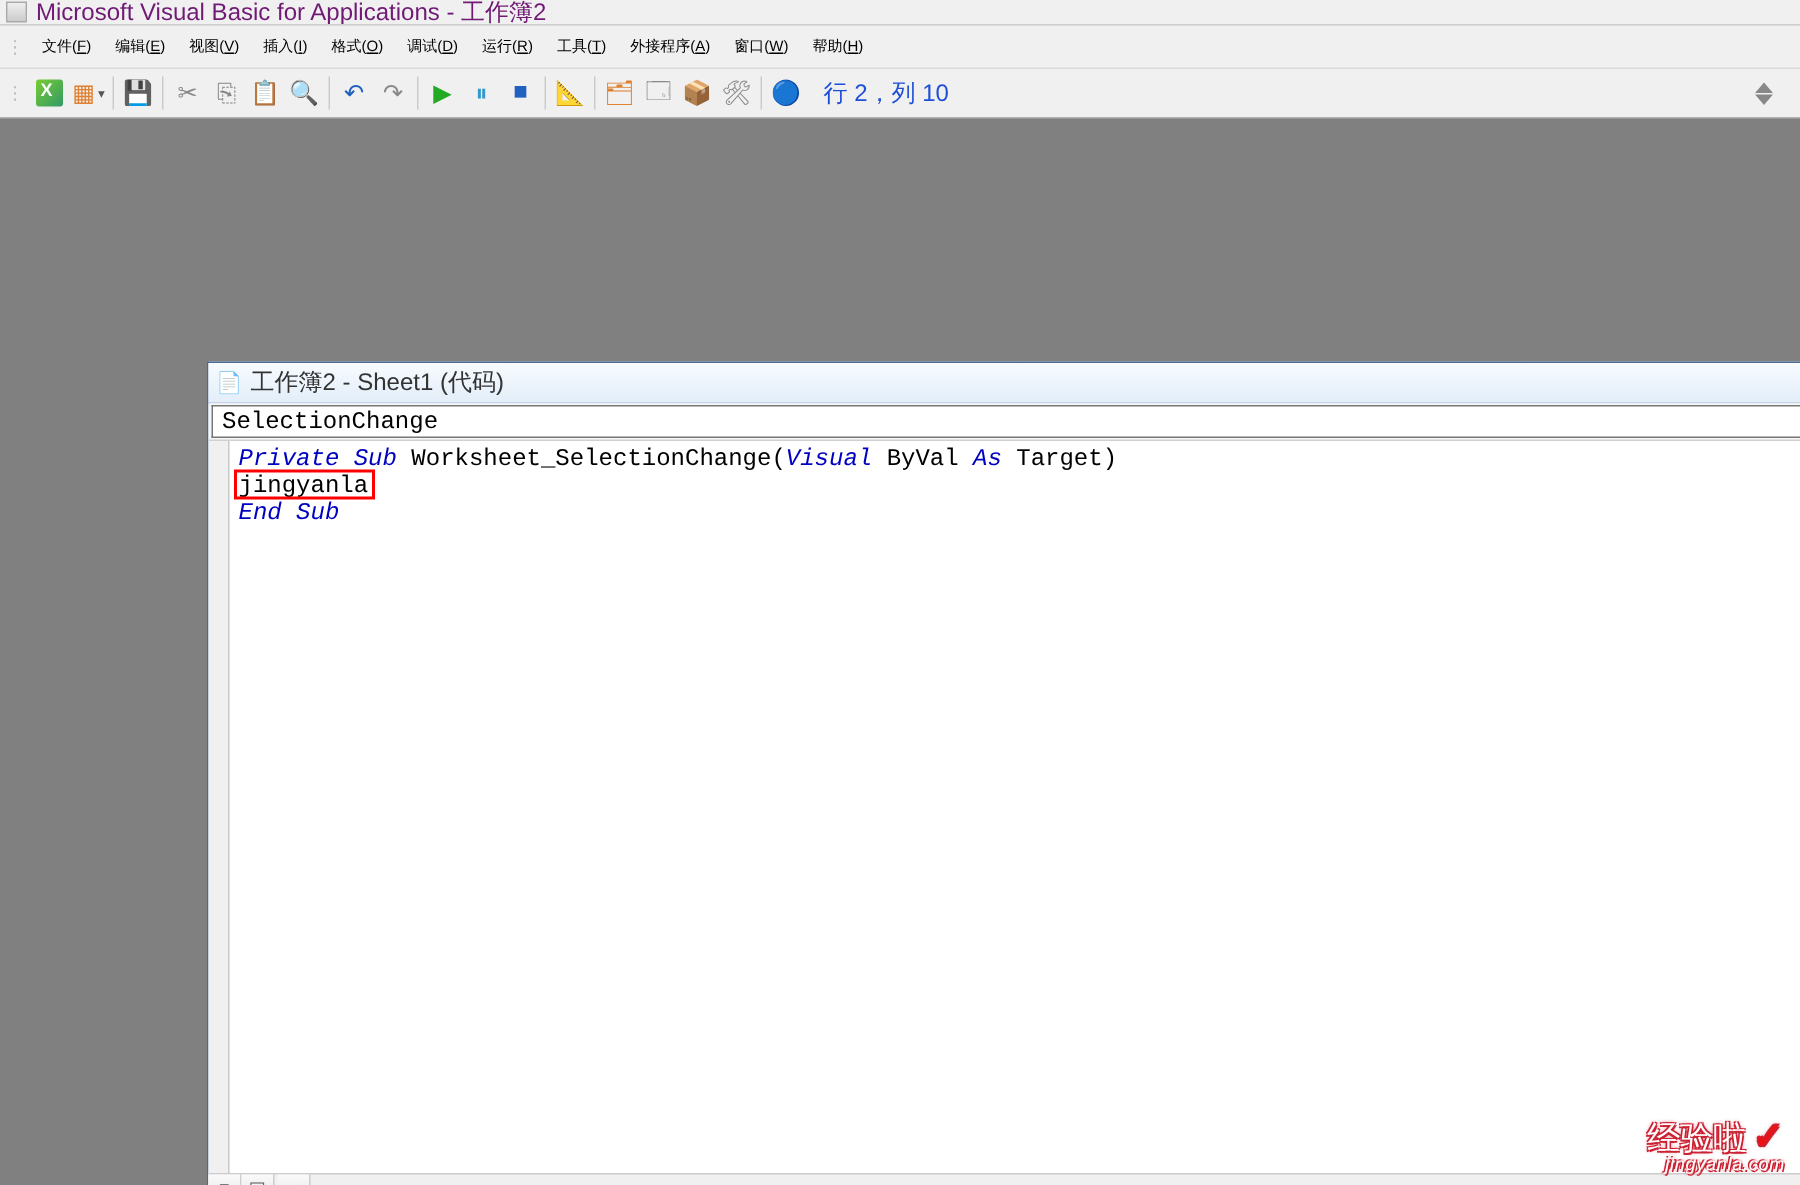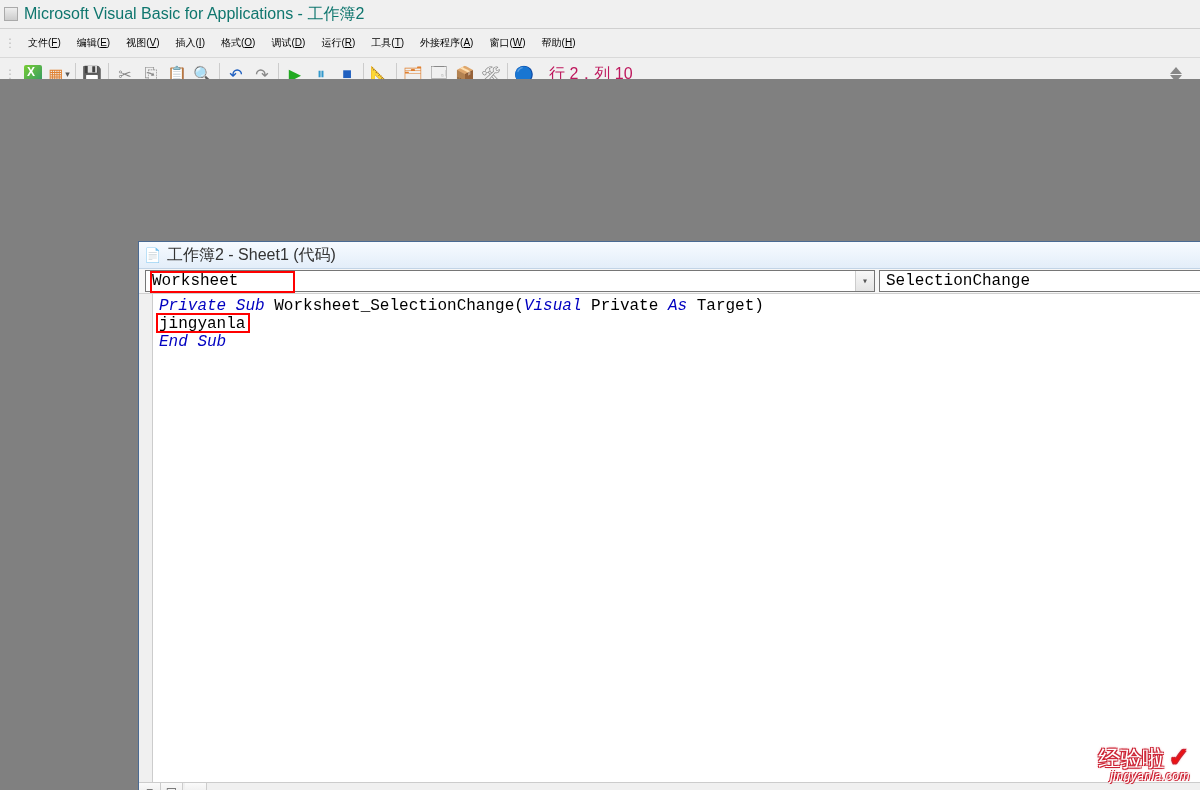--- a/index.html
+++ b/index.html
@@ -9,25 +9,25 @@
     font-size: 14px;
     background: #808080;
     overflow: hidden;
     width: 1200px;
     height: 790px;
     position: relative;
   }
   .title-bar {
     background: #f0f0f0;
     border-bottom: 1px solid #d0d0d0;
-    height: 29px;
+    height: 17px;
     display: flex;
     align-items: center;
     padding-left: 4px;
-    color: #0f766e;
+    color: #701a75;
     font-size: 16px;
     overflow: hidden;
   }
   .title-icon {
     width: 14px; height: 14px; border: 1px solid #aaa;
     display: inline-block; margin-right: 6px;
     background: linear-gradient(#eee,#ccc);
   }
   .menu-bar {
     background: #f0f0f0;
@@ -57,21 +57,21 @@
     display: flex; align-items: center; justify-content: center;
     margin: 0 1px;
     font-size: 16px;
     cursor: default;
   }
   .tool-sep { width:1px; height:22px; background:#ccc; margin:0 3px; }
   .tool-drop::after { content:"▾"; font-size:9px; color:#555; margin-left:2px; }
   .status-text {
     margin-left: 12px;
     font-size: 16px;
-    color: #be185d;
+    color: #1d4ed8;
   }
   .toolbar-end {
     margin-left: auto;
     margin-right: 18px;
     display:flex; flex-direction: column; gap:1px;
   }
   .tri-up { width:0;height:0;border-left:6px solid transparent;border-right:6px solid transparent;border-bottom:7px solid #888; }
   .tri-down { width:0;height:0;border-left:6px solid transparent;border-right:6px solid transparent;border-top:7px solid #888; }
 
   .mdi-area {
@@ -296,32 +296,27 @@
   </div>
 </div>
 
 <div class="mdi-area">
   <div class="code-window">
     <div class="cw-title">
       <span class="cw-icon">📄</span>
       <span>工作簿2 - Sheet1 (代码)</span>
     </div>
     <div class="dropdown-row">
-      <div class="dd dd-left">
-        <span>Worksheet</span>
-        <span class="highlight-left"></span>
-        <span class="dd-arrow">▾</span>
-      </div>
       <div class="dd dd-right">
         <span>SelectionChange</span>
       </div>
     </div>
     <div class="code-body">
       <div class="gutter"></div>
-      <div class="code-text"><span class="kw">Private Sub</span><span> Worksheet_SelectionChange(</span><span class="kw">Visual</span><span> Private </span><span class="kw">As</span><span> Target)</span>
+      <div class="code-text"><span class="kw">Private Sub</span><span> Worksheet_SelectionChange(</span><span class="kw">Visual</span><span> ByVal </span><span class="kw">As</span><span> Target)</span>
 <span>jingyanla</span>
 <span class="kw">End Sub</span>
 <span class="highlight-calc"></span></div>
     </div>
     <div class="bottom-scroll">
       <div class="nav-btn">≡</div>
       <div class="nav-btn">▤</div>
       <div class="nav-btn" style="margin-left:2px">◂</div>
     </div>
   </div>

